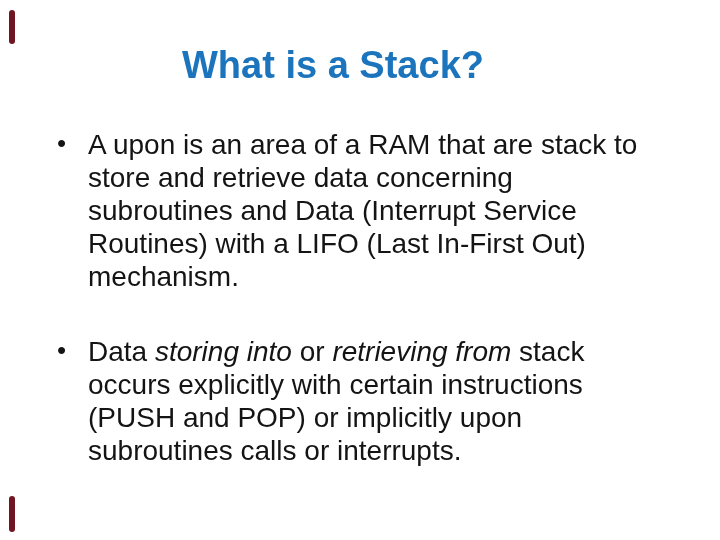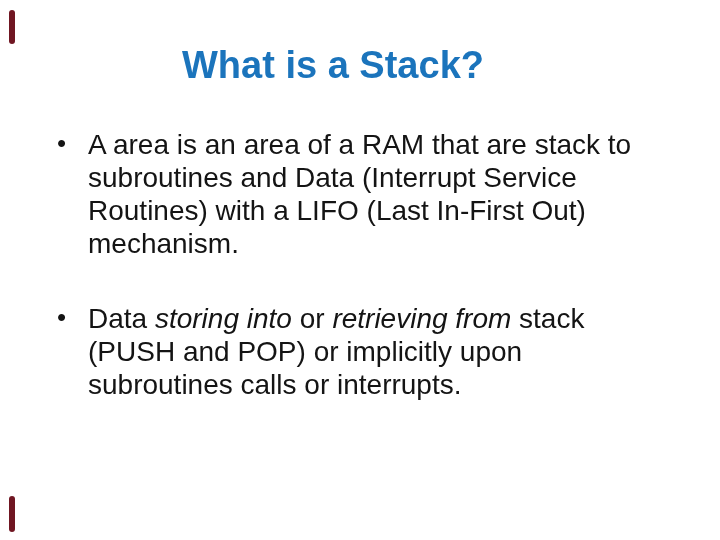--- a/index.html
+++ b/index.html
@@ -72,27 +72,29 @@
 
   <div class="accent-bar top"></div>
   <div class="accent-bar bottom"></div>
 
   <div class="title">What is a Stack?</div>
 
   <div class="content">
 
     <div class="bullet-item">
       <span class="bullet-marker">•</span>
-      <div class="text-line"><span>A area is an </span><span class="u">area of a RAM </span><span>that are stack to</span></div>
+      <div class="text-line"><span>A upon is an </span><span class="u">area of a RAM </span><span>that are stack to</span></div>
+      <div class="text-line">store and retrieve data concerning</div>
       <div class="text-line">subroutines and Data (Interrupt Service</div>
       <div class="text-line">Routines) with a LIFO (Last In-First Out)</div>
       <div class="text-line">mechanism.</div>
     </div>
 
     <div class="bullet-item">
       <span class="bullet-marker">•</span>
       <div class="text-line"><span>Data </span><span class="i">storing into</span><span> or </span><span class="i">retrieving from</span><span> stack</span></div>
+      <div class="text-line">occurs explicitly with certain instructions</div>
       <div class="text-line">(PUSH and POP) or implicitly upon</div>
       <div class="text-line">subroutines calls or interrupts.</div>
     </div>
 
   </div>
 </div>
 
 </body></html>

